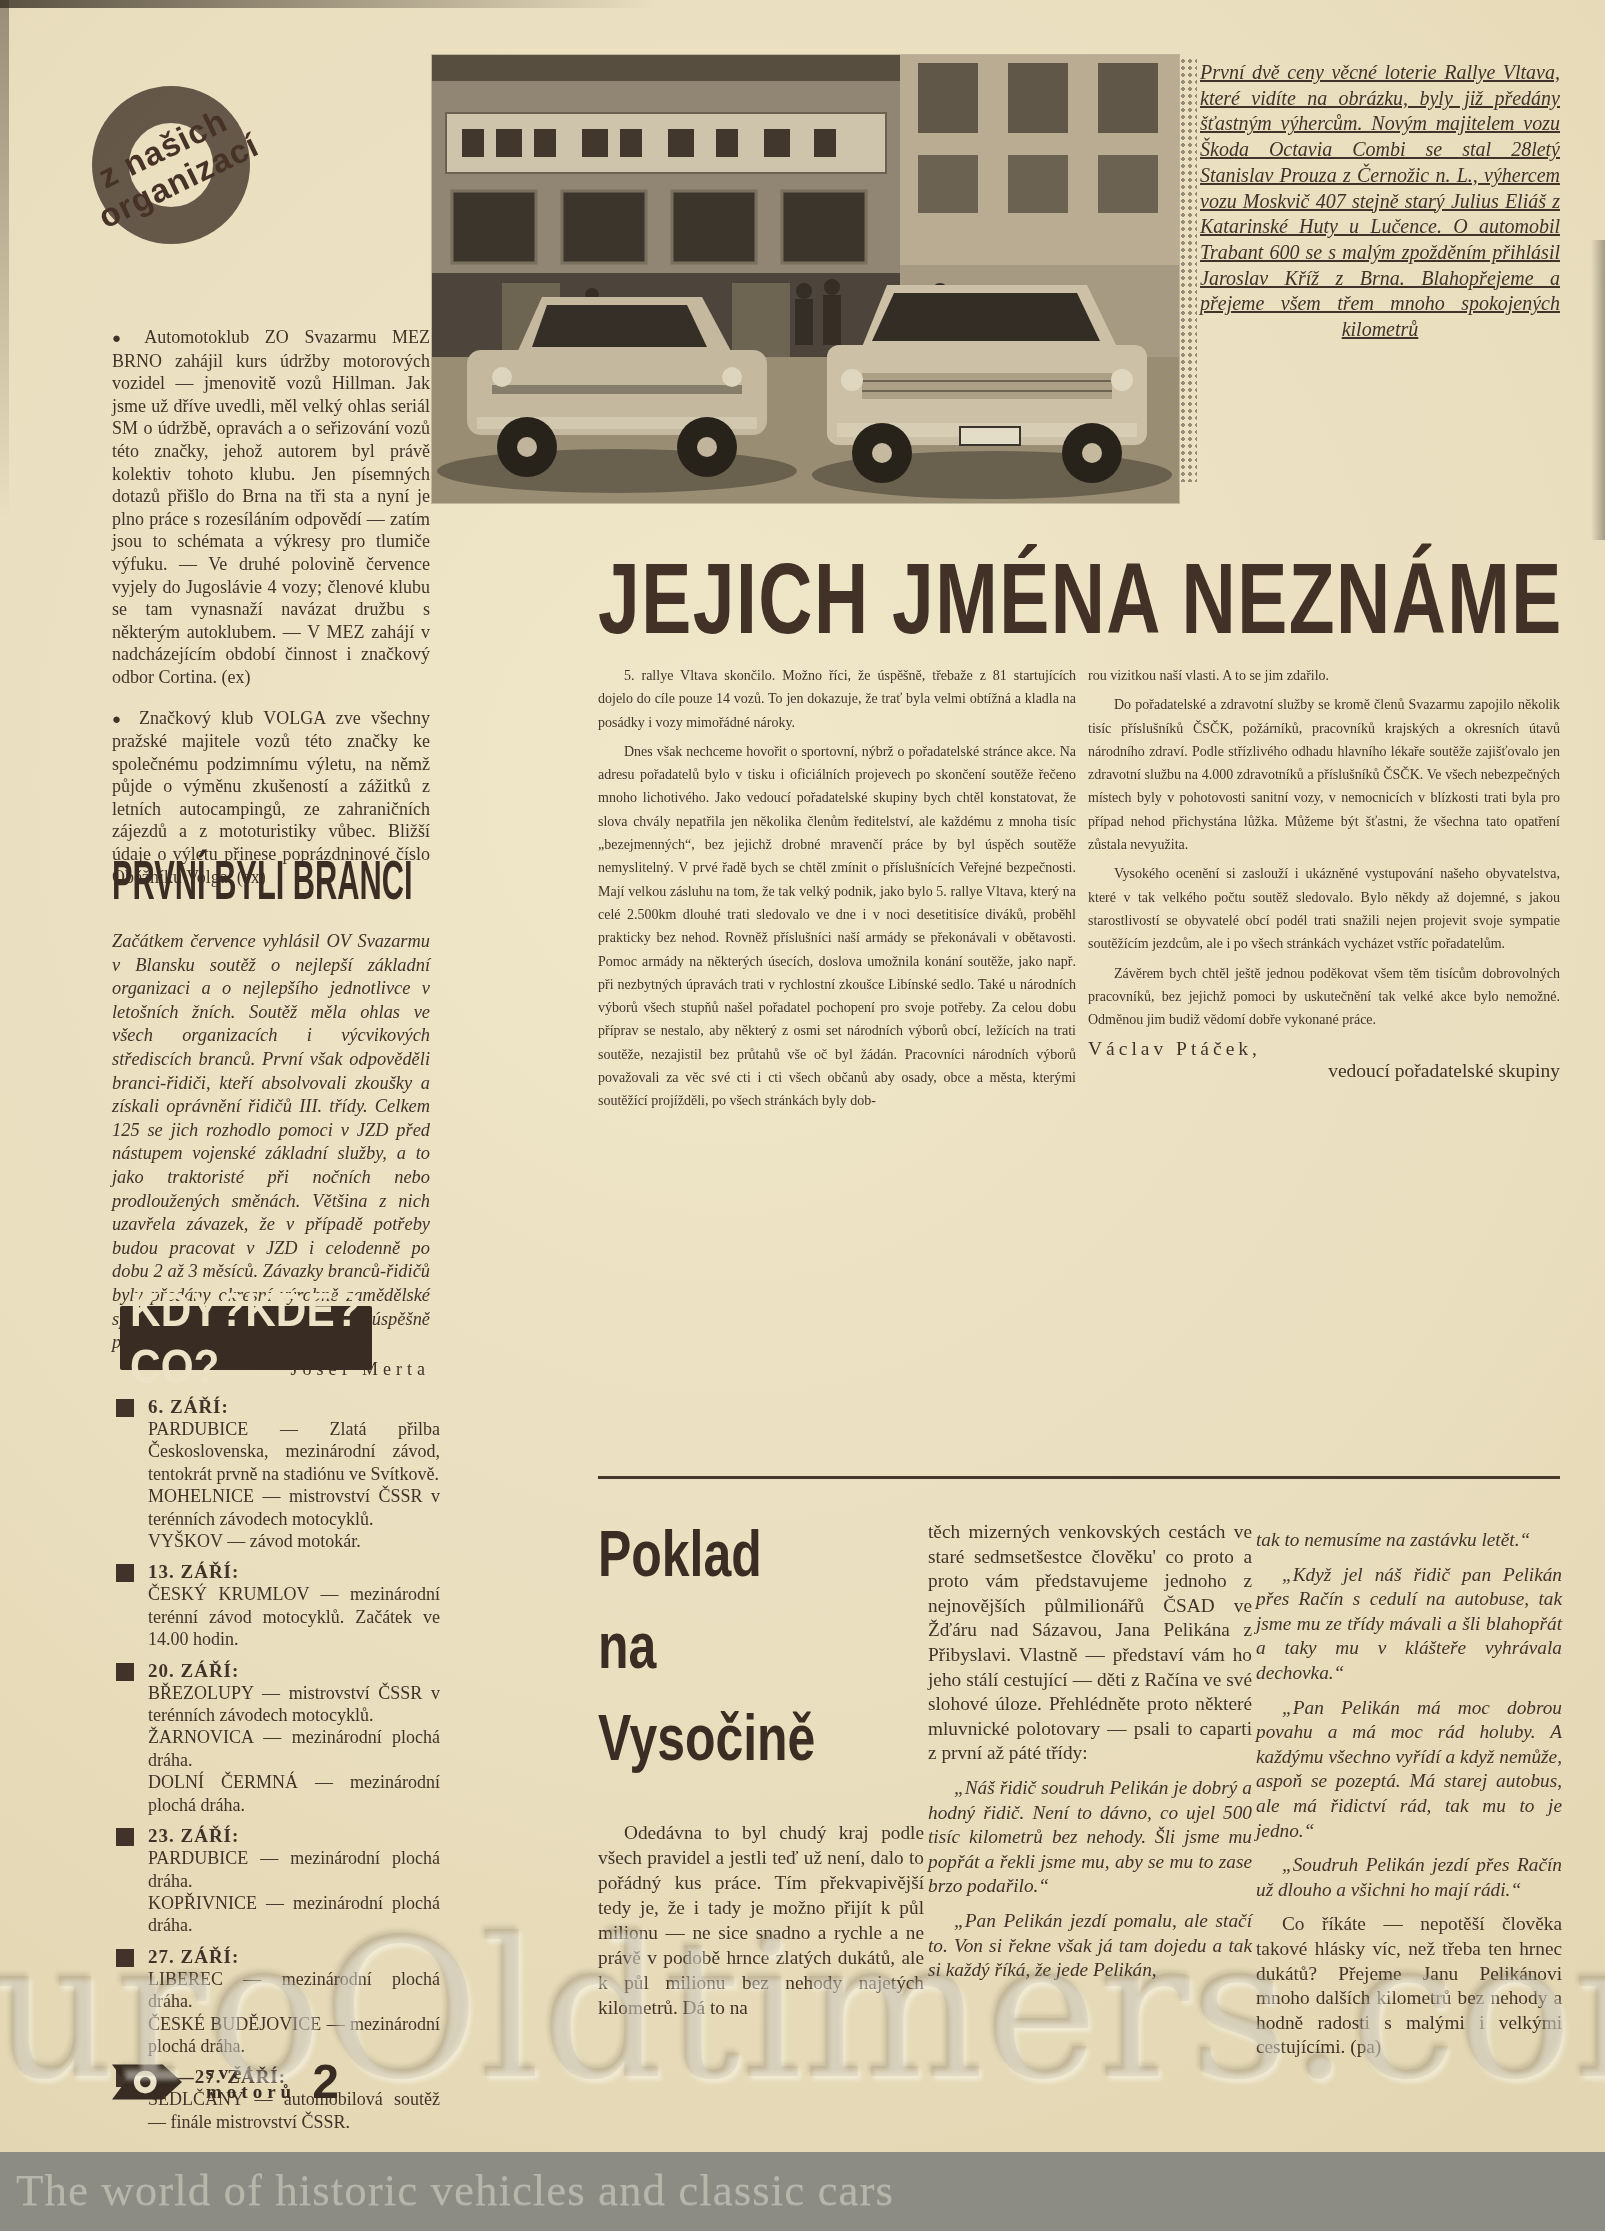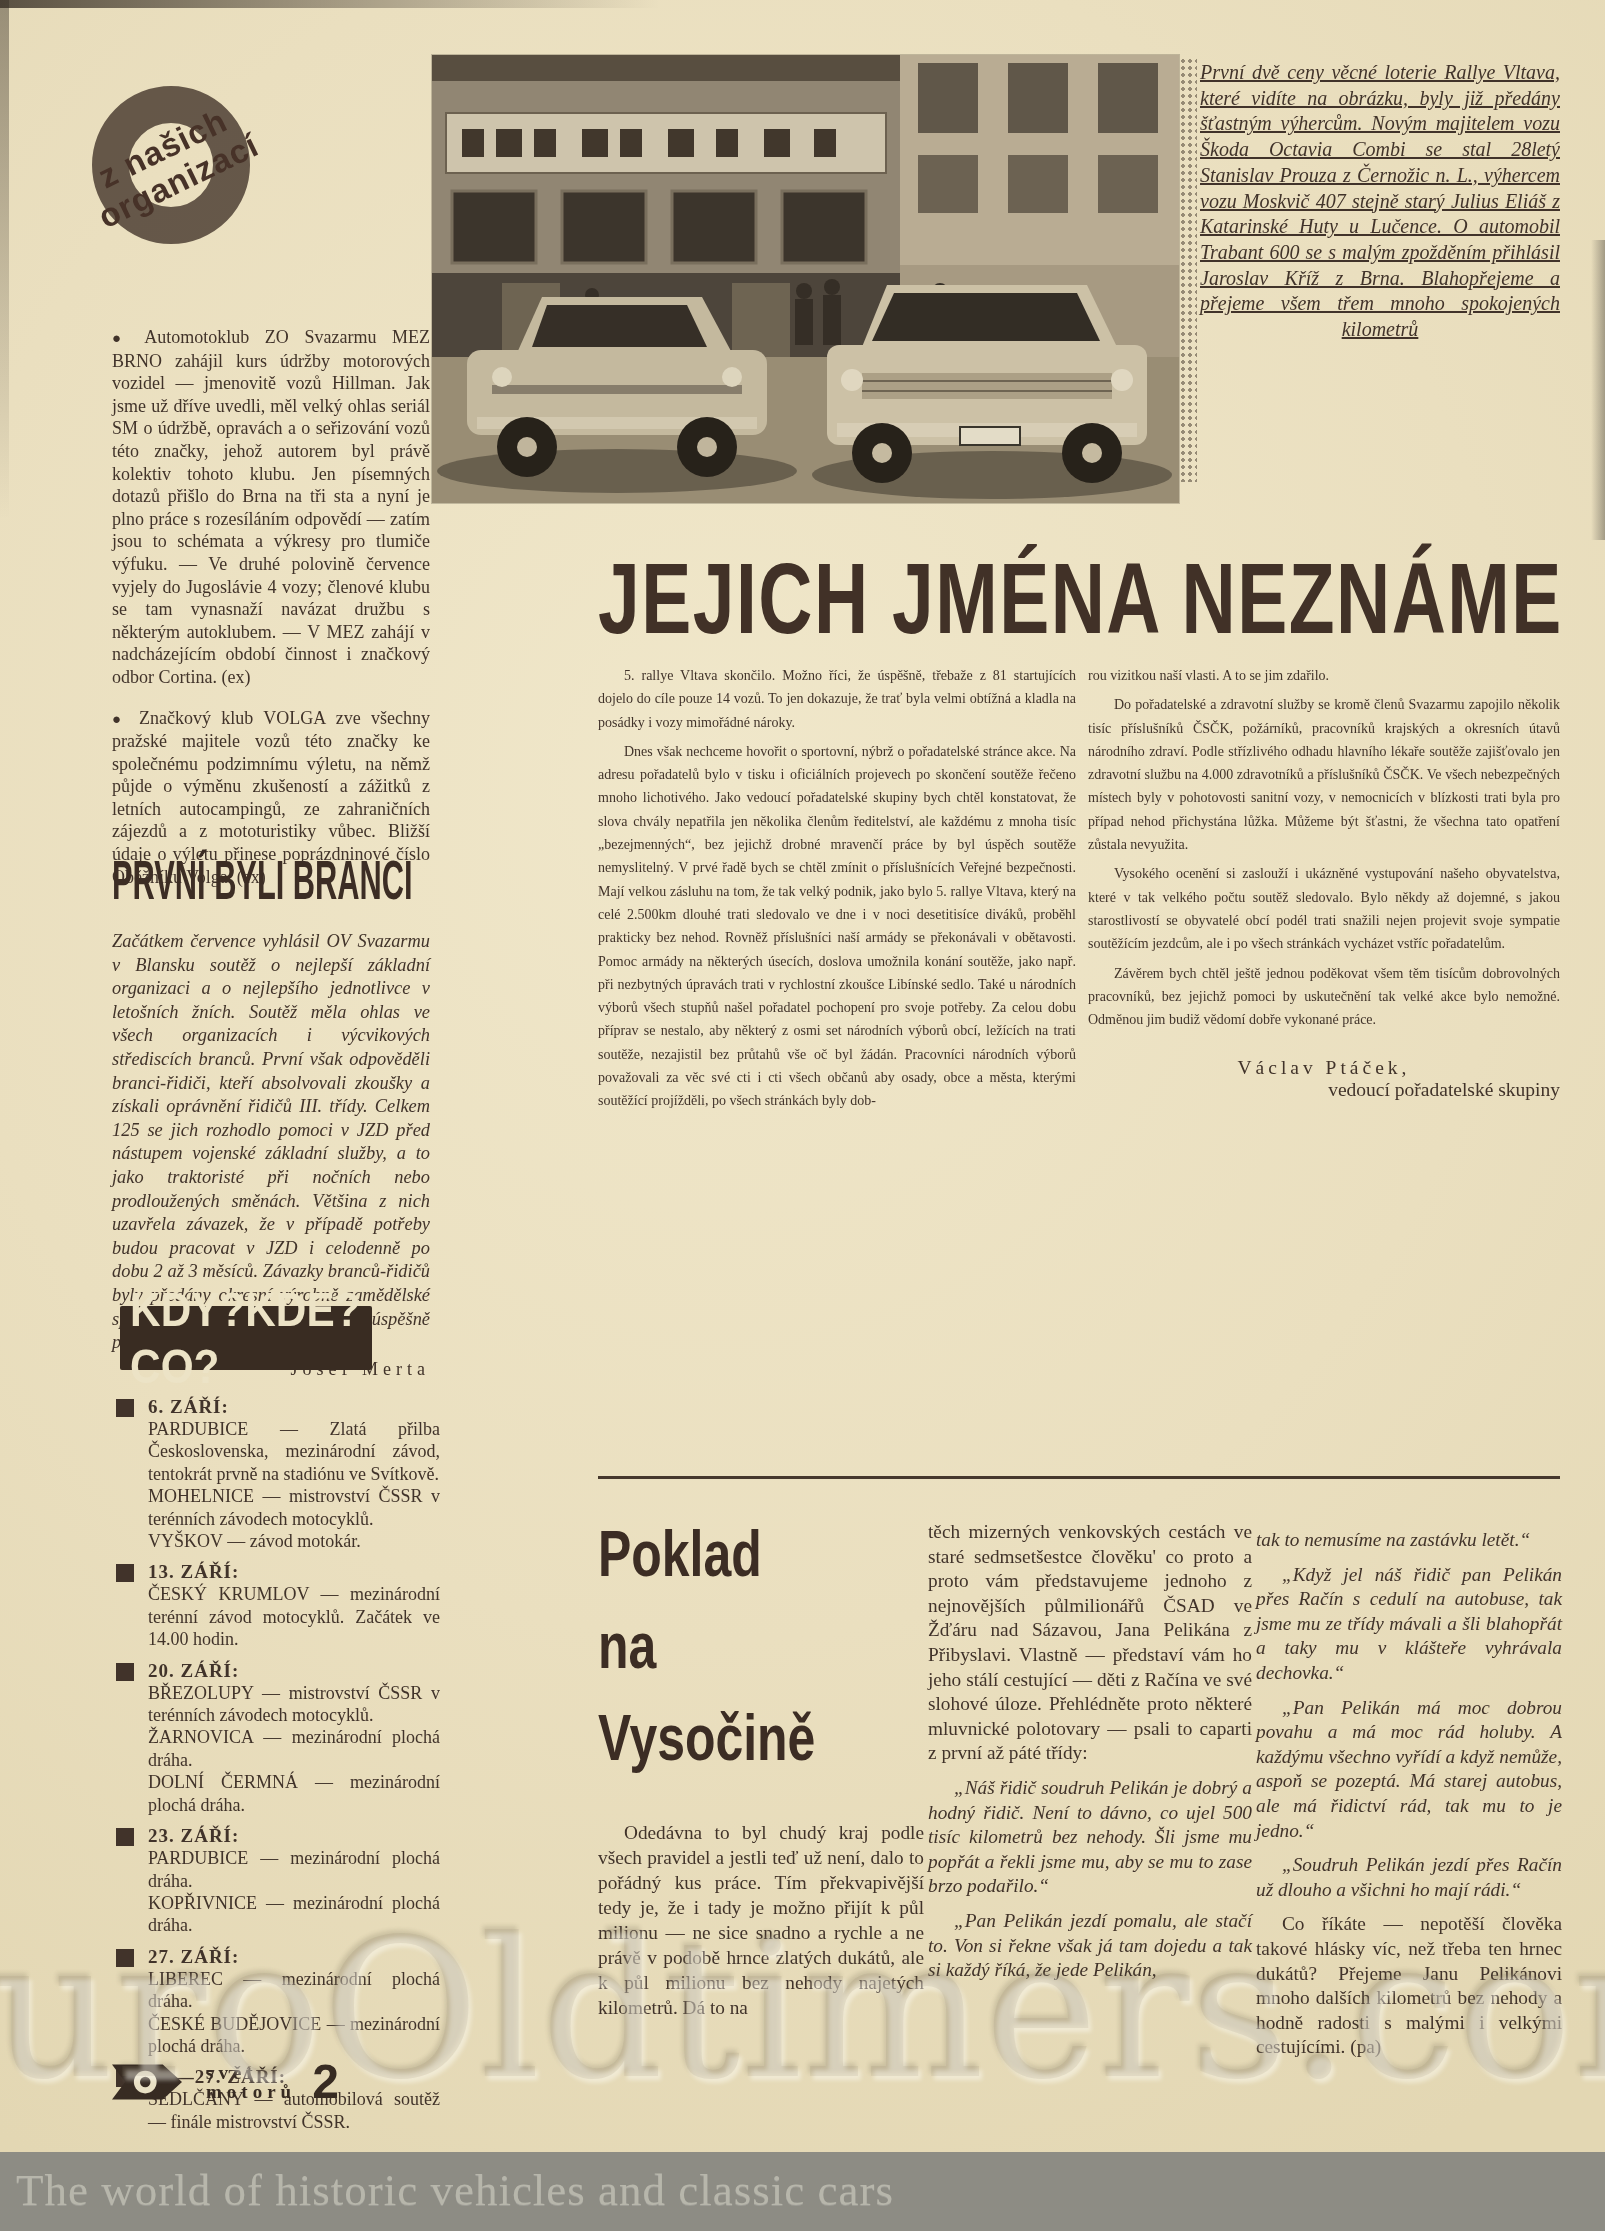--- a/index.html
+++ b/index.html
@@ -66,21 +66,21 @@
 
   
   .headline{position:absolute;left:598px;top:548px;margin:0;font-family:"Liberation Sans",sans-serif;
     font-weight:bold;font-size:100px;line-height:100px;color:#413127;transform:scale(.75,1.0);
     transform-origin:left top;white-space:nowrap;letter-spacing:2px;}
   .mcol{position:absolute;top:664px;}
   .mcol1{left:598px;width:478px;}
   .mcol2{left:1088px;width:472px;}
   .mcol p{margin:0 0 6px;font-size:14px;line-height:23.3px;text-align:justify;}
   p.ind{text-indent:26px;}
-  .sign-name{text-align:center;font-size:19.5px;letter-spacing:4px;margin-top:26px;}
+  .sign-name{text-align:left;font-size:19.5px;letter-spacing:4px;margin-top:7px;}
   .sign-role{text-align:right;font-size:19.5px;}
 
   .rule{position:absolute;left:598px;top:1476px;width:962px;height:3px;background:#46382d;}
 
   
   .bt-title{position:absolute;left:598px;top:1508px;width:330px;color:#3c2d24;}
   .bt-title div{font-family:"Liberation Sans",sans-serif;font-weight:bold;font-size:64px;line-height:92px;
     transform:scale(.78,1.0);transform-origin:left top;white-space:nowrap;}
   .bt-col p{margin:0 0 10px;font-size:19.3px;line-height:25px;text-align:justify;}
   .bt-c1{position:absolute;left:598px;top:1820px;width:326px;}

